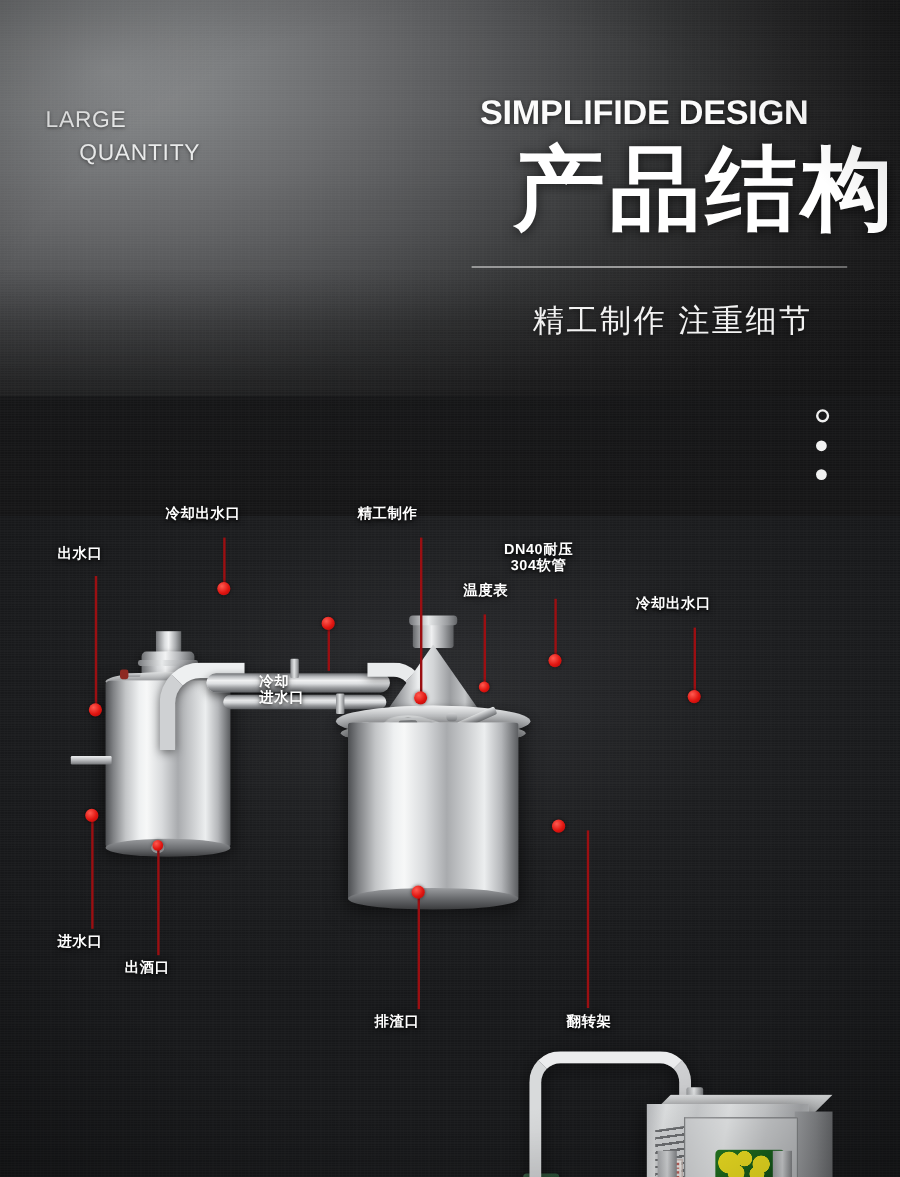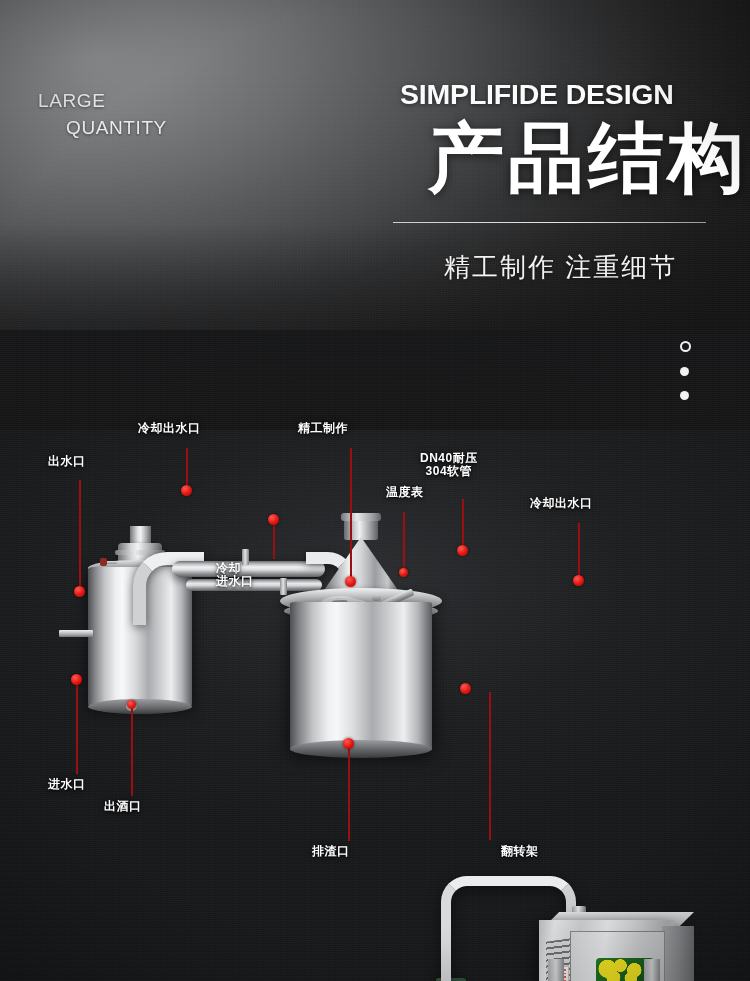--- a/index.html
+++ b/index.html
@@ -491,18 +491,18 @@
     <div class="dot" style="left:71px;top:674px;"></div>
 
     <div class="lab" style="left:104px;top:800px;">出酒口</div>
     <div class="leader v" style="left:131px;top:708px;height:88px;"></div>
     <div class="dot sm" style="left:127px;top:700px;"></div>
 
     <div class="lab" style="left:312px;top:845px;">排渣口</div>
     <div class="leader v" style="left:348px;top:748px;height:93px;"></div>
     <div class="dot" style="left:343px;top:738px;"></div>
 
-    <div class="lab" style="left:472px;top:845px;margin-left:29px;">翻转架</div>
+    <div class="lab" style="left:472px;top:845px;">翻转架</div>
     <div class="leader v" style="left:489px;top:692px;height:148px;"></div>
     <div class="dot" style="left:460px;top:683px;"></div>
 
   </div>
 </div>
 
 </body></html>

